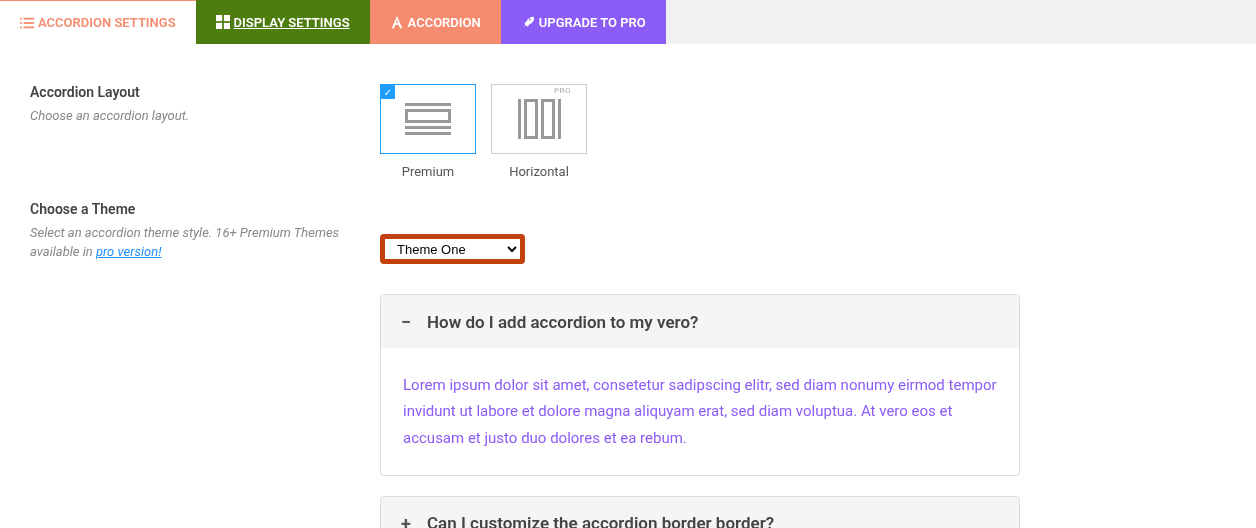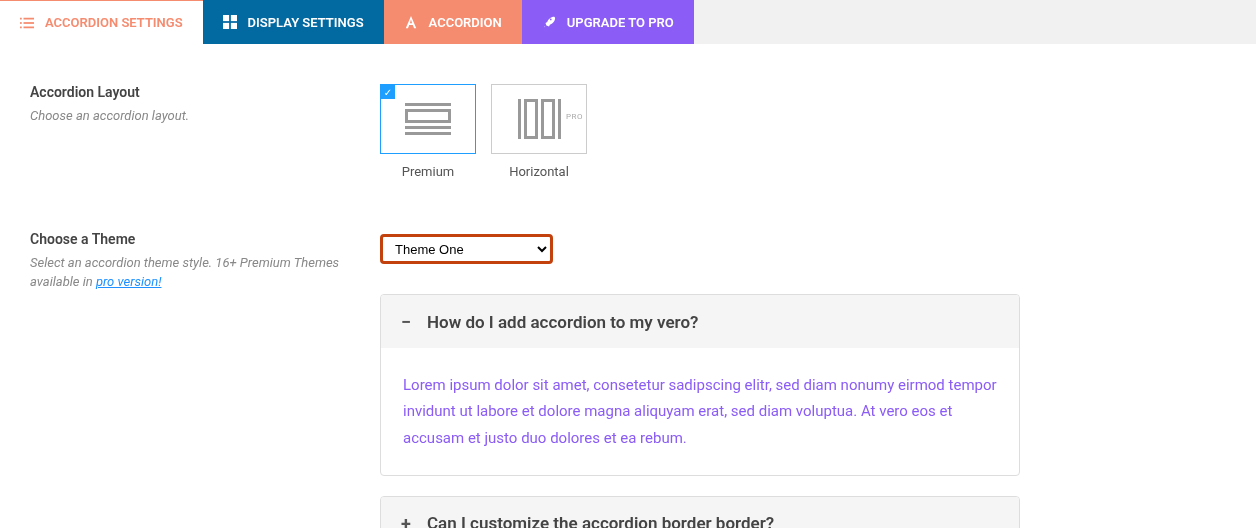--- a/index.html
+++ b/index.html
@@ -17,30 +17,30 @@
     align-items: stretch;
   }
   .tab {
     display: flex;
     align-items: center;
     padding: 0 20px;
     font-weight: 600;
     font-size: 13px;
     color: #fff;
     cursor: pointer;
-    gap: 11px;
+    gap: 4px;
   }
   .tab.active {
     background: #fff;
     color: #f58b6f;
     border-top: 2px solid #f58b6f;
     padding-top: 0;
     margin-top: -1px;
   }
-  .tab.coral { background: #0369a1; }
+  .tab.coral { background: #4d7c0f; text-decoration: underline; }
   .tab.coral2 { background: #f58b6f; }
   .tab.green { background: #8b5cf6; }
   .tab svg { width: 14px; height: 14px; fill: currentColor; }
   .content {
     display: flex;
     padding: 40px 30px 20px 30px;
     gap: 20px;
   }
   .left-col {
     width: 330px;
@@ -74,32 +74,31 @@
     width: 14px; height: 14px;
     background: #1e9fff;
     display: flex;
     align-items: center;
     justify-content: center;
     font-size: 10px;
     color: #fff;
   }
   .pro-badge {
     position: absolute;
-    top: 0; right: 0;
+    top: 0; right: 12px;
     font-size: 8px;
     color: #aaa;
     padding: 1px 3px;
     letter-spacing: 0.5px;
-    margin-top: 26px;
   }
   .layout-label { margin-top: 10px; font-size: 13px; color: #555; }
   .theme-select {
-    width: 173px;
+    width: 145px;
     height: 30px;
-    border: 3px solid #c2410c;
+    border: 5px solid #c2410c;
     border-radius: 4px;
     padding: 0 8px;
     font-size: 13px;
     background: #fff;
     cursor: pointer;
   }
   .accordion-group { margin-top: 30px; }
   .acc-item {
     border: 1px solid #ddd;
     border-radius: 4px;
@@ -164,21 +163,21 @@
   <div class="tab green">
     <svg viewBox="0 0 16 16">
         <path d="M14 2c-4 0-7 3-8 6l-2 1 1 3 3 1 1-2c3-1 6-4 6-8l-1-1zM10 6a1 1 0 110-2 1 1 0 010 2zM3 13l-1 1 2-0.5z"></path>
       </svg>
     <span>UPGRADE TO PRO</span>
   </div>
 </div>
 
 <div class="content">
   <div class="left-col">
-    <div class="setting-block" style="margin-bottom:105px;">
+    <div class="setting-block" style="margin-bottom:75px;">
       <div class="setting-title">Accordion Layout</div>
       <div class="setting-desc">Choose an accordion layout.</div>
     </div>
     <div class="setting-block">
       <div class="setting-title">Choose a Theme</div>
       <div class="setting-desc">
         <span>Select an accordion theme style. 16+ Premium Themes available in </span><a href="#">pro version!</a>
       </div>
     </div>
   </div>

